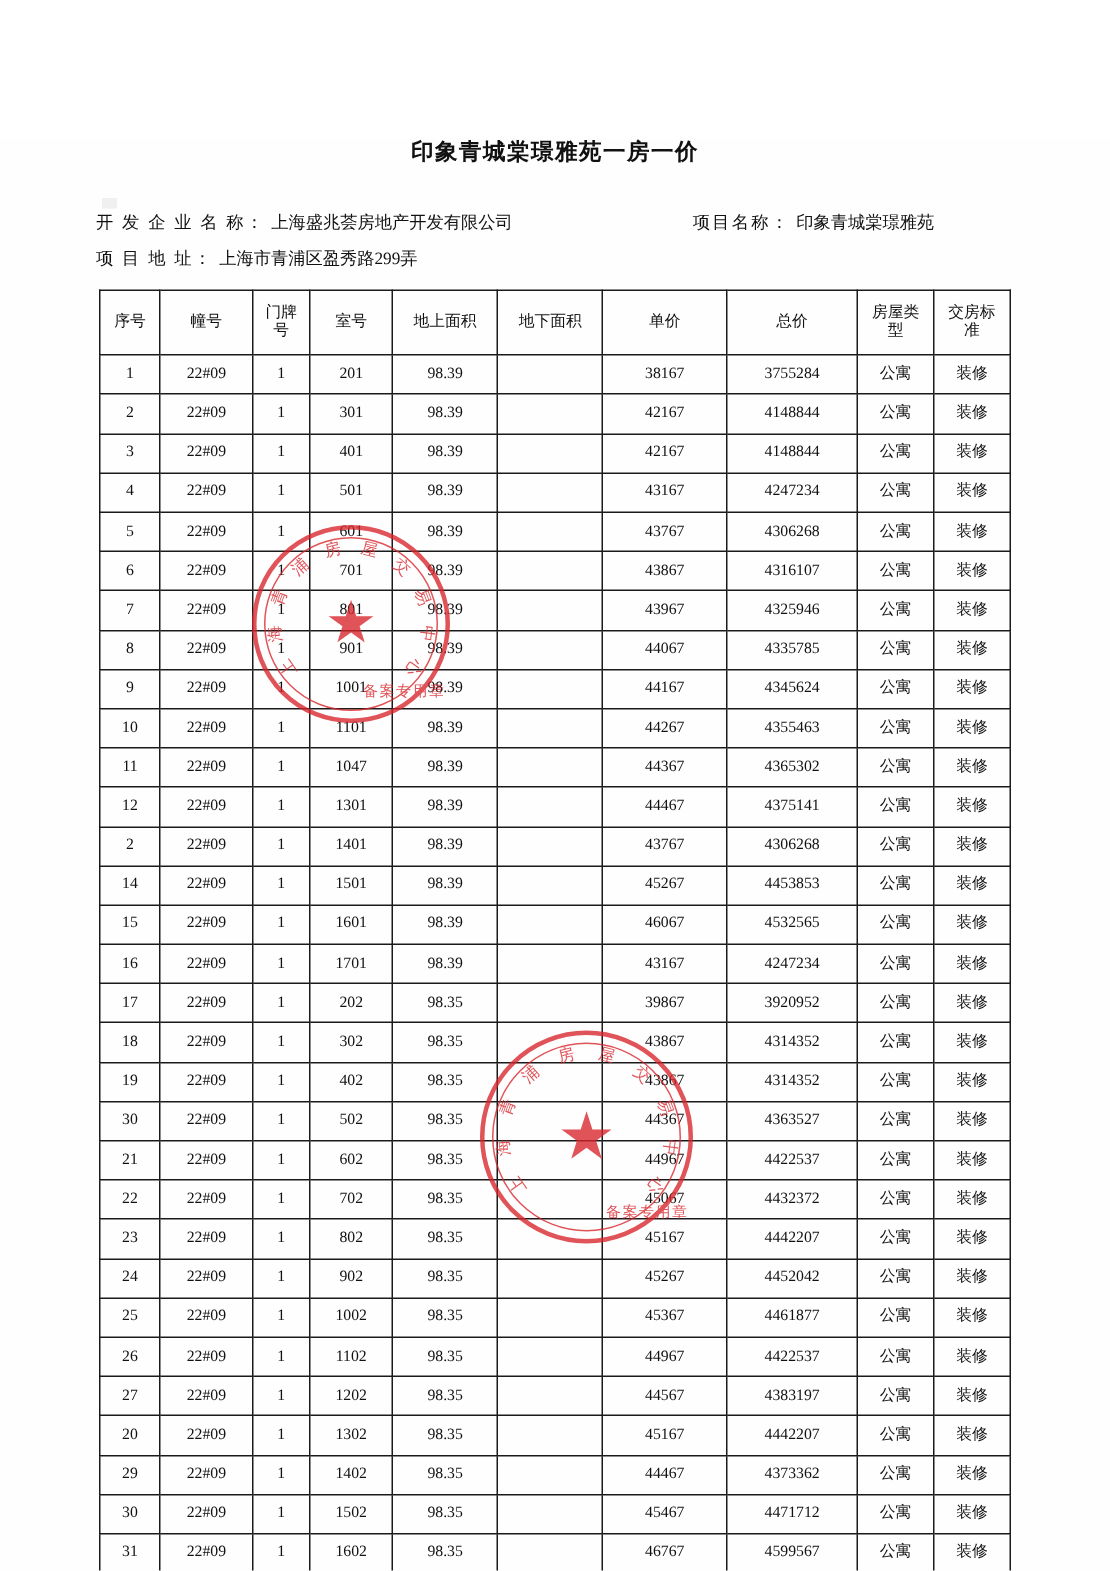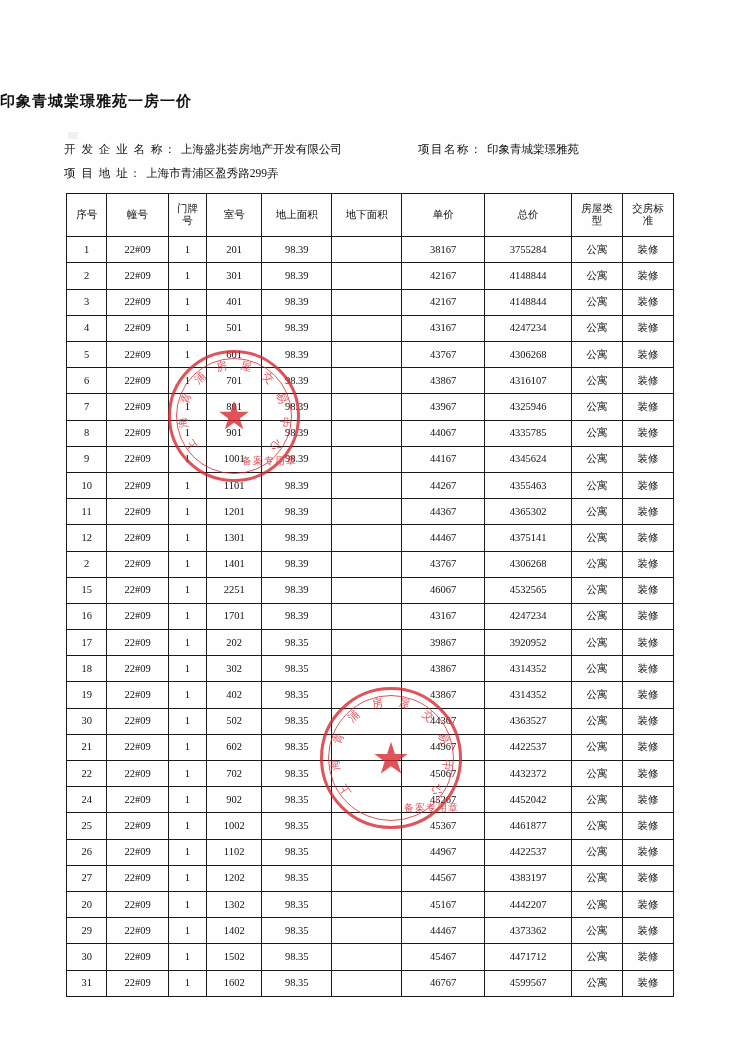--- a/index.html
+++ b/index.html
@@ -21,20 +21,21 @@
     height: 1047px;
     background: #fefefe;
   }
   
   .scan-mark {
     position: absolute;
     background: #e9e9e9;
     opacity: .7;
   }
   .doc-title {
+    text-align: center;
     font-size: 15px;
     font-weight: bold;
     letter-spacing: 1px;
     margin-top: 92px;
     font-family: "Liberation Serif", serif;
   }
   .meta {
     margin-top: 26px;
     padding-left: 64px;
     padding-right: 58px;
@@ -46,21 +47,21 @@
   }
   .meta-label {
     letter-spacing: 1.5px;
     white-space: nowrap;
   }
   .meta-value {
     margin-left: 4px;
     white-space: nowrap;
   }
   .meta-col2 {
-    margin-left: 76px;
+    margin-left: 120px;
   }
   table.price-table {
     border-collapse: collapse;
     margin: 8px auto 0 auto;
     width: 608px;
     table-layout: fixed;
     font-size: 10.5px;
   }
   table.price-table th,
   table.price-table td {
@@ -328,21 +329,21 @@
           <td></td>
           <td>44267</td>
           <td>4355463</td>
           <td>公寓</td>
           <td>装修</td>
         </tr>
         <tr>
           <td>11</td>
           <td>22#09</td>
           <td>1</td>
-          <td>1201</td>
+          <td>1047</td>
           <td>98.39</td>
           <td></td>
           <td>44367</td>
           <td>4365302</td>
           <td>公寓</td>
           <td>装修</td>
         </tr>
         <tr>
           <td>12</td>
           <td>22#09</td>
@@ -361,24 +362,36 @@
           <td>1</td>
           <td>1401</td>
           <td>98.39</td>
           <td></td>
           <td>43767</td>
           <td>4306268</td>
           <td>公寓</td>
           <td>装修</td>
         </tr>
         <tr>
+          <td>14</td>
+          <td>22#09</td>
+          <td>1</td>
+          <td>1501</td>
+          <td>98.39</td>
+          <td></td>
+          <td>45267</td>
+          <td>4453853</td>
+          <td>公寓</td>
+          <td>装修</td>
+        </tr>
+        <tr>
           <td>15</td>
           <td>22#09</td>
           <td>1</td>
-          <td>2251</td>
+          <td>1601</td>
           <td>98.39</td>
           <td></td>
           <td>46067</td>
           <td>4532565</td>
           <td>公寓</td>
           <td>装修</td>
         </tr>
         <tr>
           <td>16</td>
           <td>22#09</td>
@@ -453,20 +466,32 @@
         </tr>
         <tr>
           <td>22</td>
           <td>22#09</td>
           <td>1</td>
           <td>702</td>
           <td>98.35</td>
           <td></td>
           <td>45067</td>
           <td>4432372</td>
+          <td>公寓</td>
+          <td>装修</td>
+        </tr>
+        <tr>
+          <td>23</td>
+          <td>22#09</td>
+          <td>1</td>
+          <td>802</td>
+          <td>98.35</td>
+          <td></td>
+          <td>45167</td>
+          <td>4442207</td>
           <td>公寓</td>
           <td>装修</td>
         </tr>
         <tr>
           <td>24</td>
           <td>22#09</td>
           <td>1</td>
           <td>902</td>
           <td>98.35</td>
           <td></td>

